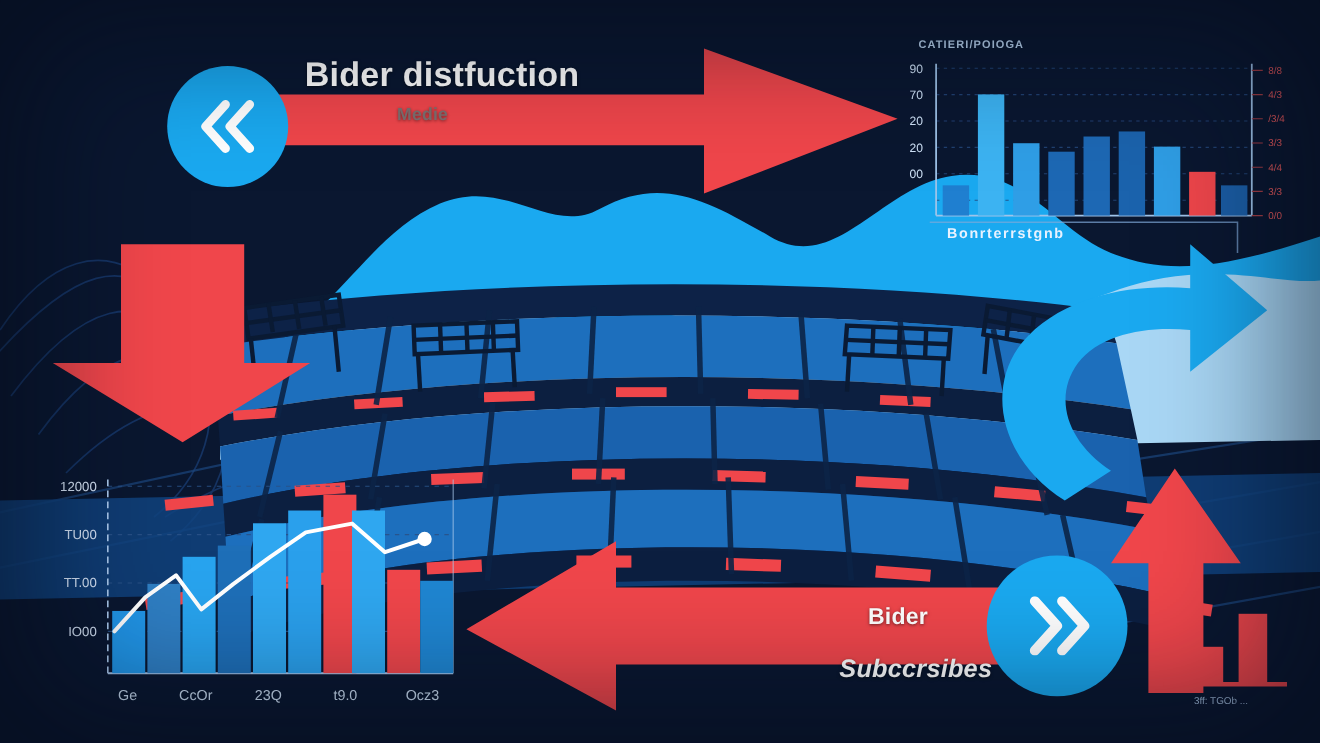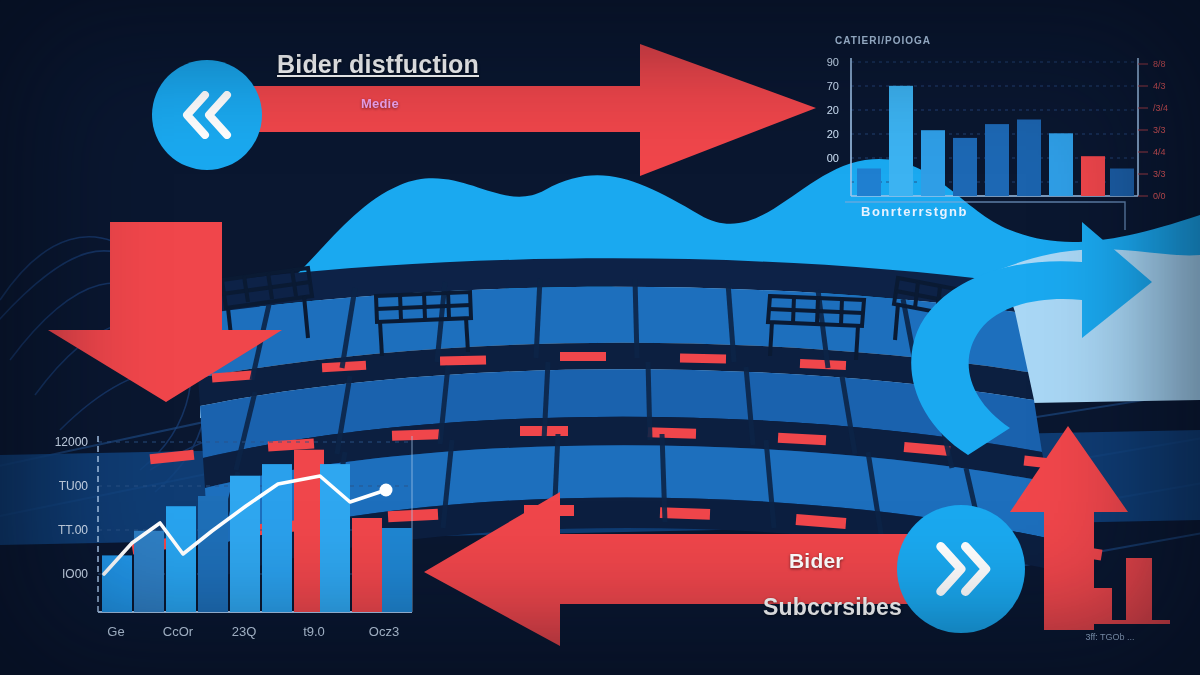--- a/index.html
+++ b/index.html
@@ -19,24 +19,24 @@
   
   .arrow-layer{left:0;top:0;width:1200px;height:675px;}
   
   .badge{border-radius:50%;display:flex;align-items:center;justify-content:center;}
   .badge-left{left:152px;top:60px;width:110px;height:110px;background:#1aa9f0;}
   .badge-right{left:897px;top:505px;width:128px;height:128px;background:#1aa9f0;}
   .chev{display:block;}
   
   .label{color:#ffffff;font-weight:bold;letter-spacing:.2px;
          text-shadow:0 1px 3px rgba(0,0,0,.55);white-space:nowrap;}
-  .lbl-title{left:277px;top:50px;font-size:25px;text-decoration:underline;}
-  .lbl-media{left:340px;top:96px;font-size:13px;color:#f0abfc;font-weight:bold;opacity:.92;padding-left:21px;}
+  .lbl-title{left:277px;top:50px;font-size:31px;}
+  .lbl-media{left:340px;top:96px;font-size:16px;color:#737373;font-weight:bold;opacity:.92;padding-left:21px;}
   .lbl-adds{left:789px;top:549px;font-size:21px;}
-  .lbl-subs{left:763px;top:594px;font-size:23px;}
+  .lbl-subs{left:763px;top:594px;font-size:23px;font-style:italic;}
   
   .chart-box{}
   .tick{fill:#cfe2f7;font-size:11px;font-family:"Liberation Sans",sans-serif;}
   .tick-r{fill:#e4575a;font-size:9px;font-family:"Liberation Sans",sans-serif;}
   .tick-bl{fill:#d8e6f8;font-size:12px;font-family:"Liberation Sans",sans-serif;}
   .tick-bx{fill:#cddff4;font-size:13px;font-family:"Liberation Sans",sans-serif;}
   .chart-title{fill:#bcd6f2;font-size:10px;font-weight:bold;
                font-family:"Liberation Sans",sans-serif;letter-spacing:1px;}
   .chart-title2{fill:#e8f2ff;font-size:13px;font-weight:bold;
                font-family:"Liberation Sans",sans-serif;letter-spacing:1.5px;}

